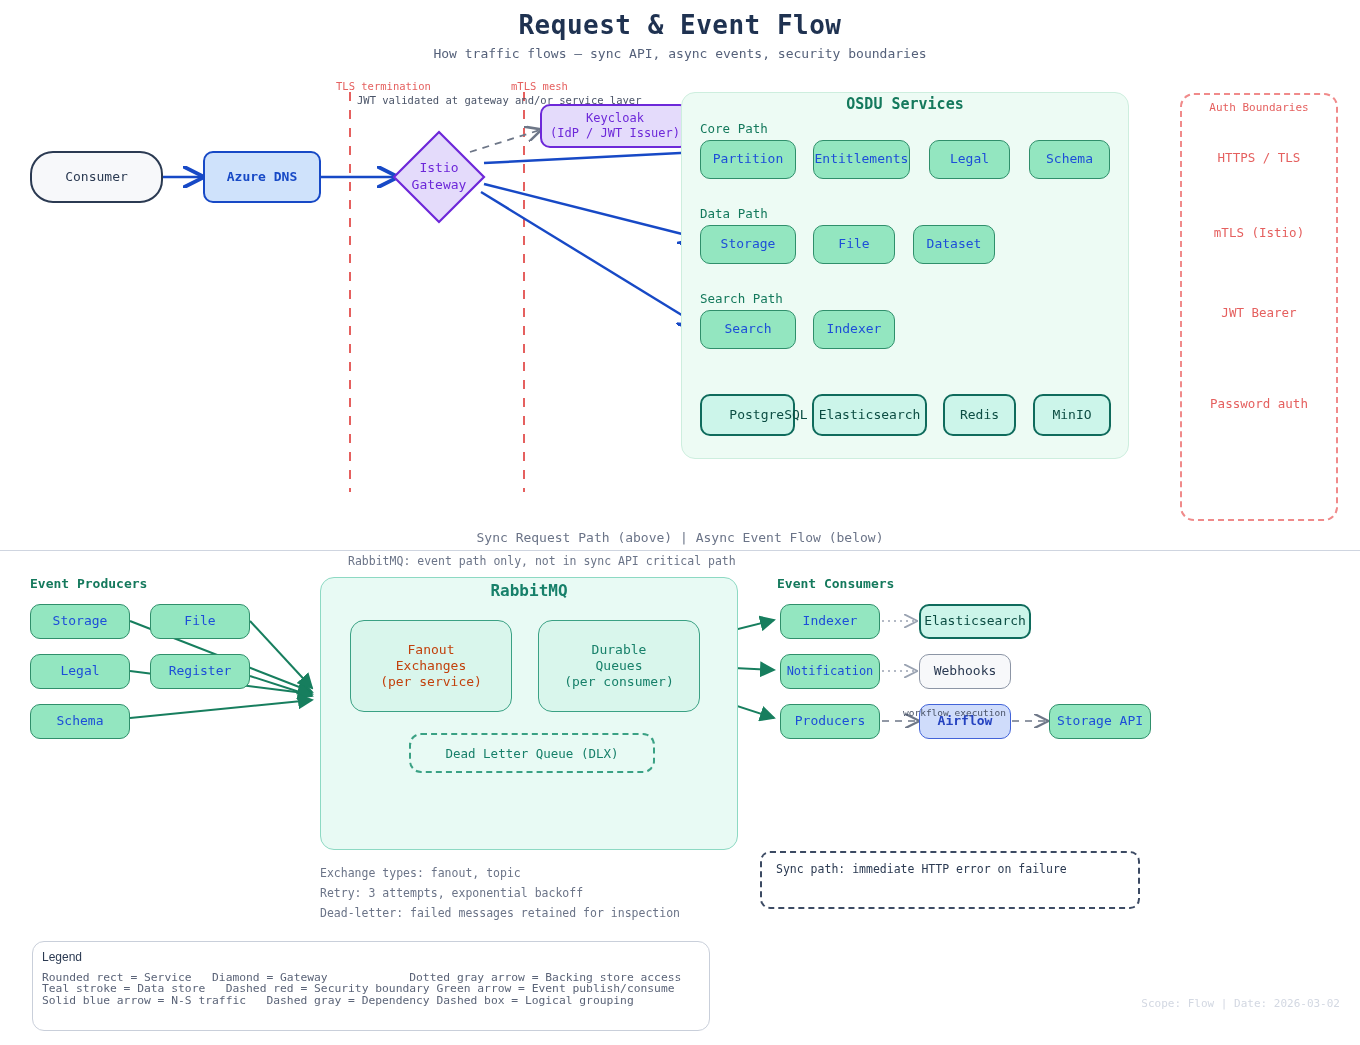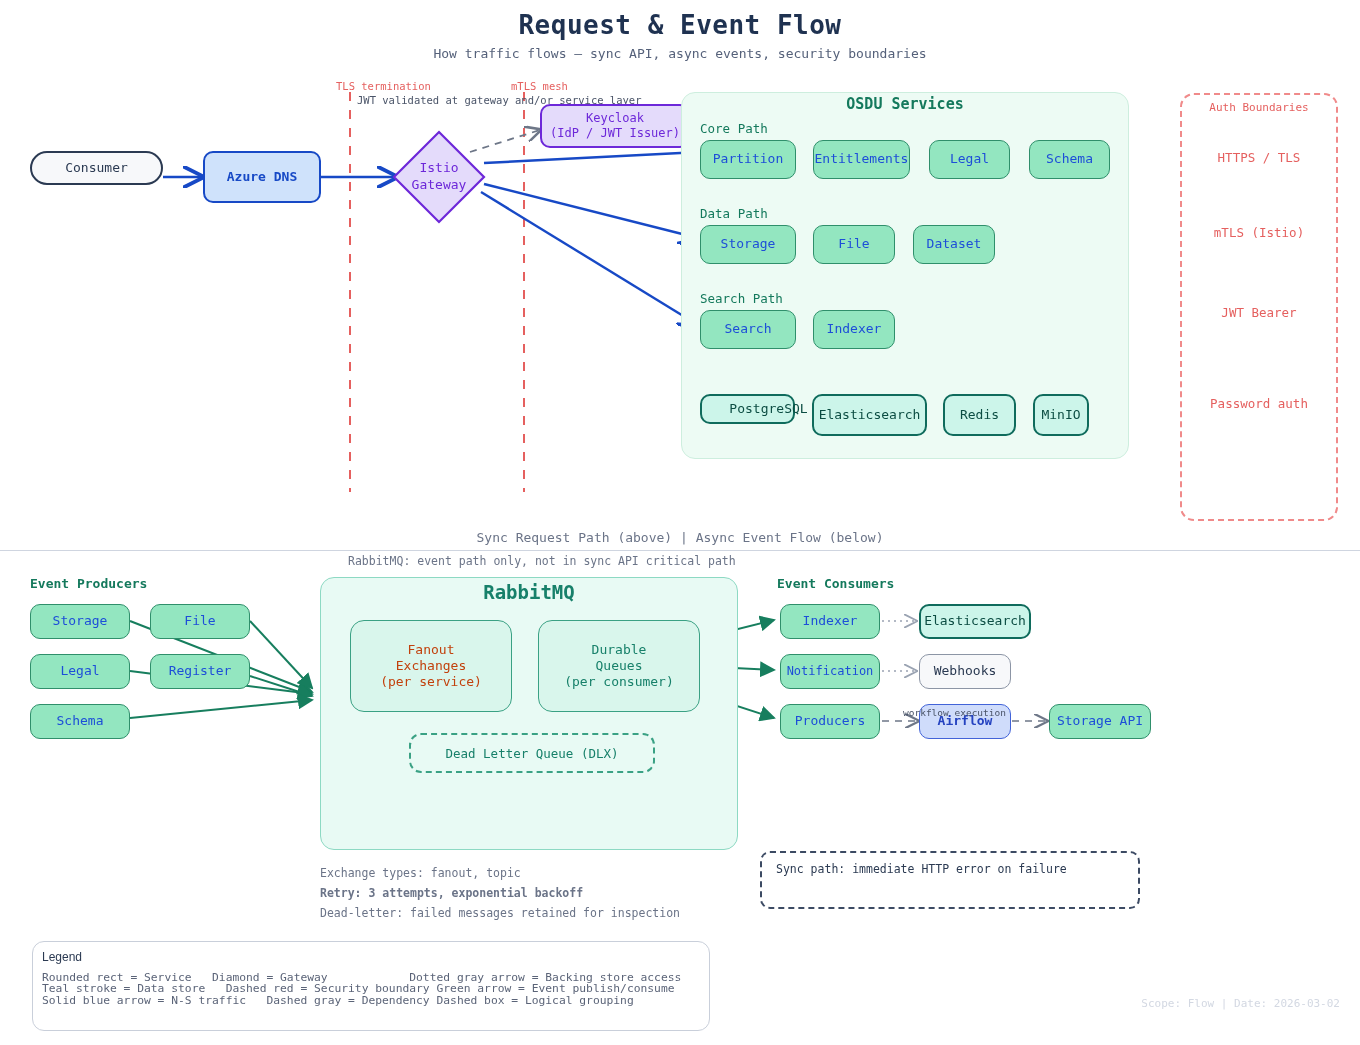--- a/index.html
+++ b/index.html
@@ -29,21 +29,21 @@
   .n-ext{background:#cfe2fb;border:2px solid #1749c6;color:#1749c6;font-weight:bold;}
   .n-plain{background:#f7f8fa;border:2px solid #2b3a52;color:#2b3a52;}
   .n-idp{background:#e4dbfb;border:2.2px solid #6d28d9;color:#6d28d9;}
   .n-air{background:#cfdcfb;border:1.6px solid #4263d8;color:#2442c0;font-weight:bold;}
 
   
   .cluster{box-sizing:border-box;border-radius:14px;}
   #osdu-box{left:681px;top:92px;width:448px;height:367px;background:#edfbf4;border:1px solid #cdeede;}
   #osdu-title{left:681px;top:95px;width:448px;text-align:center;font-size:15px;font-weight:bold;color:#14795c;}
   #rabbit-box{left:320px;top:577px;width:418px;height:273px;background:#e8faf4;border:1.4px solid #8dd9c3;}
-  #rabbit-title{left:320px;top:581px;width:418px;text-align:center;font-size:19px;font-weight:bold;color:#17806a;}
+  #rabbit-title{left:320px;top:581px;width:418px;text-align:center;font-size:16px;font-weight:bold;color:#17806a;}
 
   .dashbox{box-sizing:border-box;border:2px dashed;border-radius:14px;}
   #auth-box{left:1180px;top:93px;width:158px;height:428px;border-color:#f08a8a;}
   #auth-title{left:1180px;top:101px;width:158px;text-align:center;font-size:11px;color:#e5605f;}
   .auth-item{left:1180px;width:158px;text-align:center;font-size:12.5px;color:#e5605f;}
 
   #dlq{left:409px;top:733px;width:242px;height:36px;border:2px dashed #3aa184;border-radius:12px;
        display:flex;align-items:center;justify-content:center;font-size:12.5px;color:#17806a;background:transparent;}
   #failnote{left:760px;top:851px;width:380px;height:58px;border:2px dashed #3c4a63;border-radius:10px;
        box-sizing:border-box;padding:8px 14px;font-size:11.5px;color:#2b3a52;line-height:1.45;}
@@ -130,21 +130,21 @@
   <line x1="1012" y1="721" x2="1047" y2="721" stroke="#6e7788" stroke-width="1.6" stroke-dasharray="7 6" marker-end="url(#ar-gray)"></line>
 </svg>
 
 <div class="abs" id="title">Request &amp; Event Flow</div>
 <div class="abs" id="subtitle">How traffic flows — sync API, async events, security boundaries</div>
 
 <div class="abs red-anno" style="left:336px;top:80px;">TLS termination</div>
 <div class="abs red-anno" style="left:511px;top:80px;">mTLS mesh</div>
 <div class="abs gray-anno" style="left:357px;top:94px;">JWT validated at gateway and/or service layer</div>
 
-<div class="abs node n-plain" style="left:30px;top:151px;width:133px;height:34px;border-radius:23px;">Consumer</div>
+<div class="abs node n-plain" style="left:30px;top:151px;width:133px;height:52px;border-radius:23px;">Consumer</div>
 <div class="abs node n-ext" style="left:203px;top:151px;width:118px;height:52px;">Azure DNS</div>
 
 <div class="abs" style="left:391px;top:129px;width:96px;height:96px;">
   <svg width="96" height="96">
     <polygon points="48,3 93,48 48,93 3,48" fill="#e4dbfb" stroke="#6d28d9" stroke-width="2.2"></polygon>
   </svg>
   <div class="abs" style="left:0;top:0;width:96px;height:96px;display:flex;align-items:center;justify-content:center;
        font-size:13px;color:#6d28d9;text-align:center;white-space:pre;line-height:1.3;">Istio
 Gateway</div>
 </div>
@@ -163,24 +163,24 @@
 
 <div class="abs path-label" style="left:700px;top:206px;">Data Path</div>
 <div class="abs node n-service" style="left:700px;top:225px;width:96px;height:39px;">Storage</div>
 <div class="abs node n-service" style="left:813px;top:225px;width:82px;height:39px;">File</div>
 <div class="abs node n-service" style="left:913px;top:225px;width:82px;height:39px;">Dataset</div>
 
 <div class="abs path-label" style="left:700px;top:291px;">Search Path</div>
 <div class="abs node n-service" style="left:700px;top:310px;width:96px;height:39px;">Search</div>
 <div class="abs node n-service" style="left:813px;top:310px;width:82px;height:39px;">Indexer</div>
 
-<div class="abs node n-store" style="left:700px;top:394px;width:95px;height:30px;padding-left:42px;">PostgreSQL</div>
+<div class="abs node n-store" style="left:700px;top:394px;width:95px;height:42px;padding-left:42px;">PostgreSQL</div>
 <div class="abs node n-store" style="left:812px;top:394px;width:115px;height:42px;">Elasticsearch</div>
 <div class="abs node n-store" style="left:943px;top:394px;width:73px;height:42px;">Redis</div>
-<div class="abs node n-store" style="left:1033px;top:394px;width:56px;height:42px;">MinIO</div>
+<div class="abs node n-store" style="left:1033px;top:394px;width:78px;height:42px;">MinIO</div>
 
 <div class="abs dashbox" id="auth-box"></div>
 <div class="abs" id="auth-title">Auth Boundaries</div>
 <div class="abs auth-item" style="top:150px;">HTTPS / TLS</div>
 <div class="abs auth-item" style="top:225px;">mTLS (Istio)</div>
 <div class="abs auth-item" style="top:305px;">JWT Bearer</div>
 <div class="abs auth-item" style="top:396px;">Password auth</div>
 
 <div class="abs" id="divider-label">Sync Request Path (above)  |  Async Event Flow (below)</div>
 <div class="abs" id="divider-line"></div>
@@ -197,21 +197,21 @@
 <div class="abs" id="rabbit-title">RabbitMQ</div>
 <div class="abs node" style="left:350px;top:620px;width:162px;height:92px;background:#d9f6ec;border:1.6px solid #3aa184;color:#c2410c;border-radius:14px;">Fanout
 Exchanges
 (per service)</div>
 <div class="abs node" style="left:538px;top:620px;width:162px;height:92px;background:#d9f6ec;border:1.6px solid #3aa184;color:#17806a;border-radius:14px;">Durable
 Queues
 (per consumer)</div>
 <div class="abs" id="dlq">Dead Letter Queue (DLX)</div>
 
 <div class="abs note" style="left:320px;top:866px;">Exchange types: fanout, topic</div>
-<div class="abs note" style="left:320px;top:886px;font-weight:bold;">Retry: 3 attempts, exponential backoff</div>
+<div class="abs note" style="left:320px;top:886px;">Retry: 3 attempts, exponential backoff</div>
 <div class="abs note" style="left:320px;top:906px;">Dead‑letter: failed messages retained for inspection</div>
 
 <div class="abs grp-label" style="left:777px;top:576px;">Event Consumers</div>
 
 <div class="abs node n-service" style="left:780px;top:604px;width:100px;height:35px;">Indexer</div>
 <div class="abs node n-store" style="left:919px;top:604px;width:112px;height:35px;">Elasticsearch</div>
 
 <div class="abs node n-service" style="left:780px;top:654px;width:100px;height:35px;font-size:12px;">Notification</div>
 <div class="abs node n-plain" style="left:919px;top:654px;width:92px;height:35px;border-width:1.4px;border-color:#8c95a5;">Webhooks</div>
 

